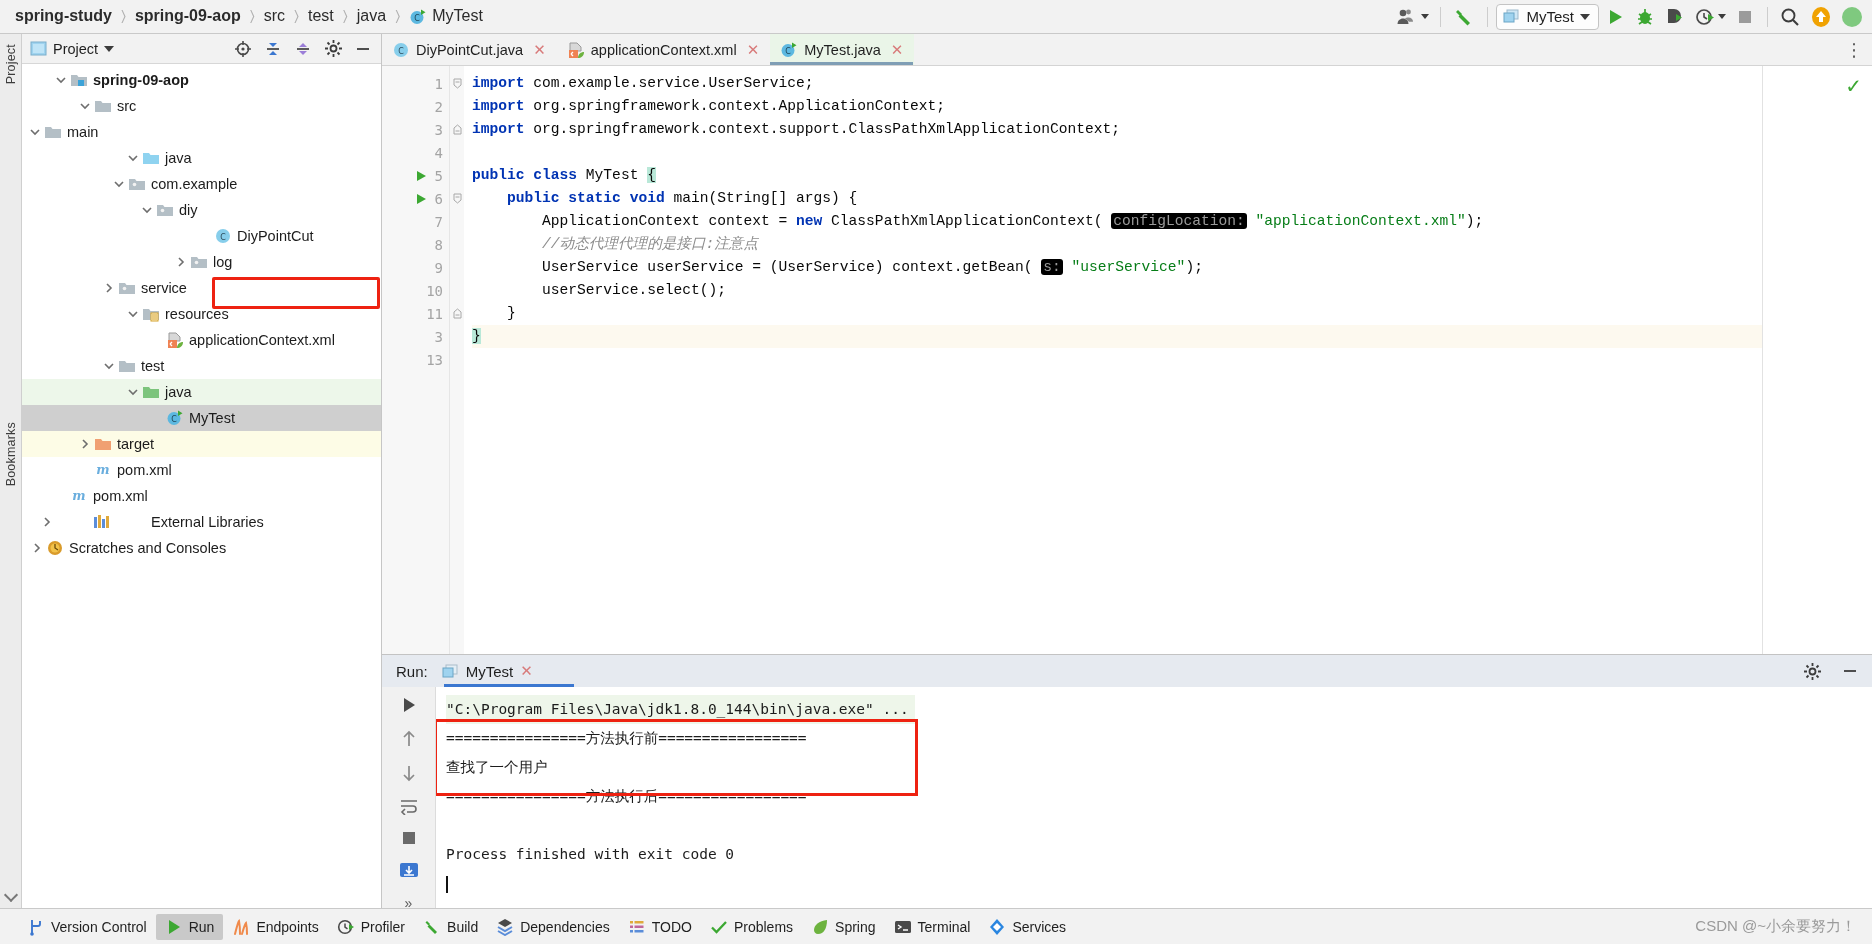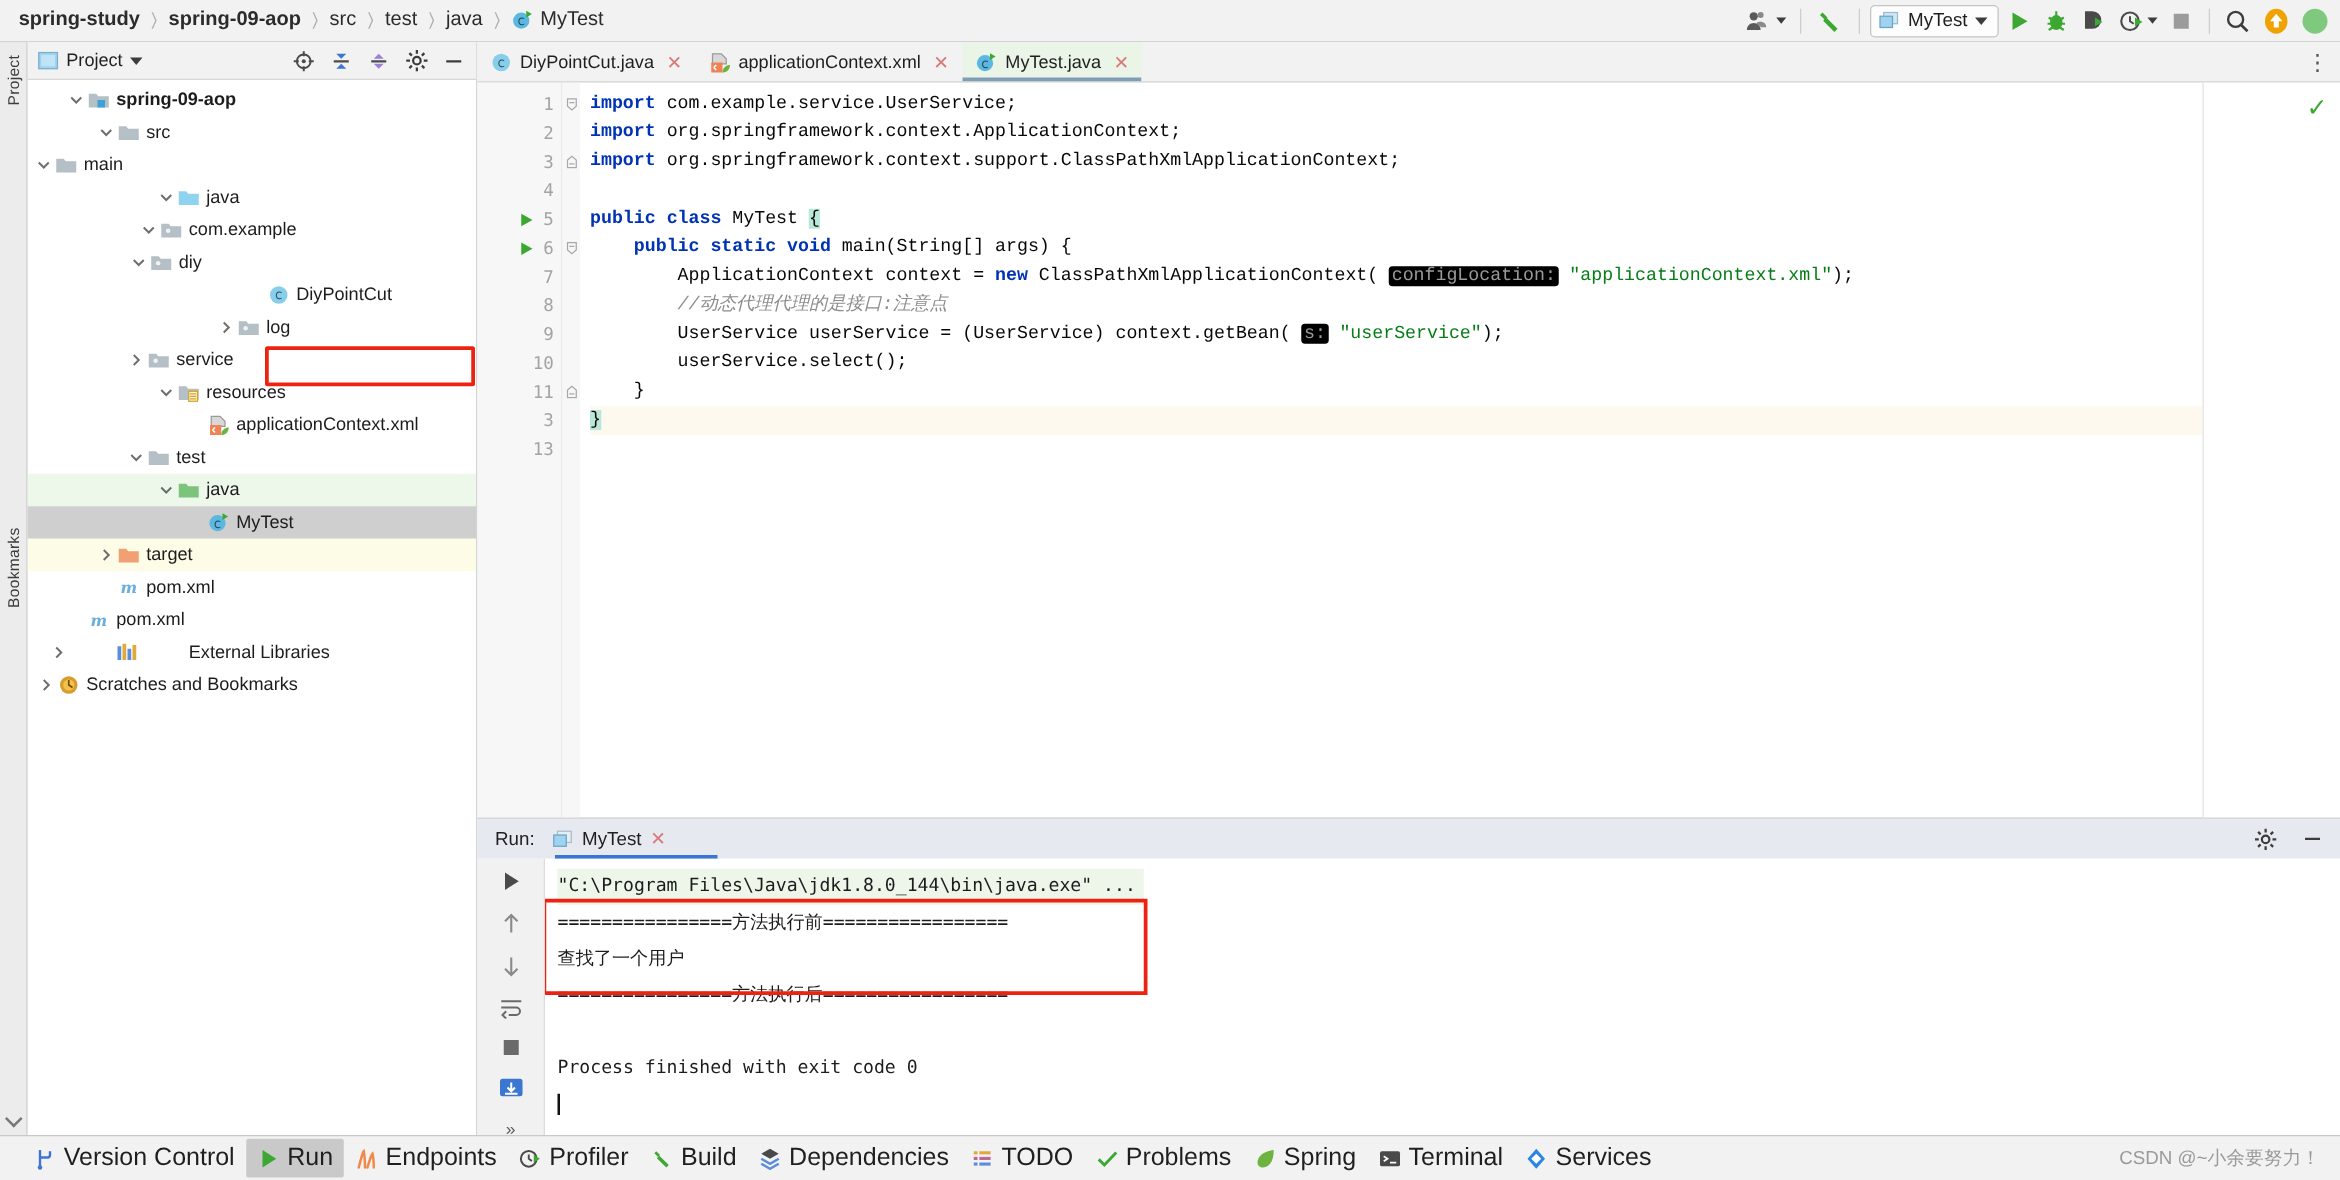--- a/index.html
+++ b/index.html
@@ -185,21 +185,21 @@
   .caretbar { display: inline-block; width: 2px; height: 17px; background: #111; vertical-align: middle; }
 
   
   .statusbar {
     height: 36px; min-height: 36px; background: #f2f2f2;
     border-top: 1px solid #c9c9c9;
     display: flex; align-items: center; padding: 0 10px 0 18px; gap: 2px;
   }
   .sitem {
     display: flex; align-items: center; gap: 6px;
-    padding: 4px 9px; font-size: 20px; color: #1f1f1f; cursor: pointer; border-radius: 2px;
+    padding: 4px 9px; font-size: 14px; color: #1f1f1f; cursor: pointer; border-radius: 2px;
   }
   .sitem.active { background: #c9c9c9; }
   .status-spacer { flex: 1; }
   .watermark { font-size: 15px; color: #9a9a9a; padding-right: 6px; }
   svg { display: block; }
 </style>
 </head>
 <body>
 
 <div class="topbar">
@@ -420,21 +420,21 @@
               </svg>
             </span>
             <span class="ticon">
               <svg width="18" height="18" viewBox="0 0 18 18">
                 <path d="M1 4h6l1.5 2H17v9H1z" fill="#b4bfc6"></path>
                 <circle cx="6.5" cy="9.5" r="1.8" fill="#f2f2f2"></circle>
               </svg>
             </span>
             <span class="tlabel">com.example</span>
           </div>
-          <div class="trow" style="padding-left: 80px;">
+          <div class="trow" style="padding-left: 116px;">
             <span class="twist">
               <svg width="12" height="12" viewBox="0 0 12 12">
                 <path d="M2 4l4 4 4-4" stroke="#6e6e6e" stroke-width="1.6" fill="none"></path>
               </svg>
             </span>
             <span class="ticon">
               <svg width="18" height="18" viewBox="0 0 18 18">
                 <path d="M1 4h6l1.5 2H17v9H1z" fill="#b4bfc6"></path>
                 <circle cx="6.5" cy="9.5" r="1.8" fill="#f2f2f2"></circle>
               </svg>
@@ -596,21 +596,21 @@
                 <path d="M4 2l4 4-4 4" stroke="#6e6e6e" stroke-width="1.6" fill="none"></path>
               </svg>
             </span>
             <span class="ticon">
               <svg width="18" height="18" viewBox="0 0 18 18">
                 <circle cx="9" cy="9" r="7" fill="#d99b2b"></circle>
                 <circle cx="9" cy="9" r="4.5" fill="#f2c24a"></circle>
                 <path d="M9 5v4l3 2" stroke="#6a4a0a" stroke-width="1.3" fill="none"></path>
               </svg>
             </span>
-            <span class="tlabel">Scratches and Bookmarks</span>
+            <span class="tlabel">Scratches and Consoles</span>
           </div>
         </div>
       <div class="tree-highlight" style="left:190px; top:213px; width:168px; height:32px;"></div>
     </div>
   </div>
 
   <div class="editor-col">
     <div class="tabbar">
       <div id="etabs" style="display:flex">
           <div class="etab">

